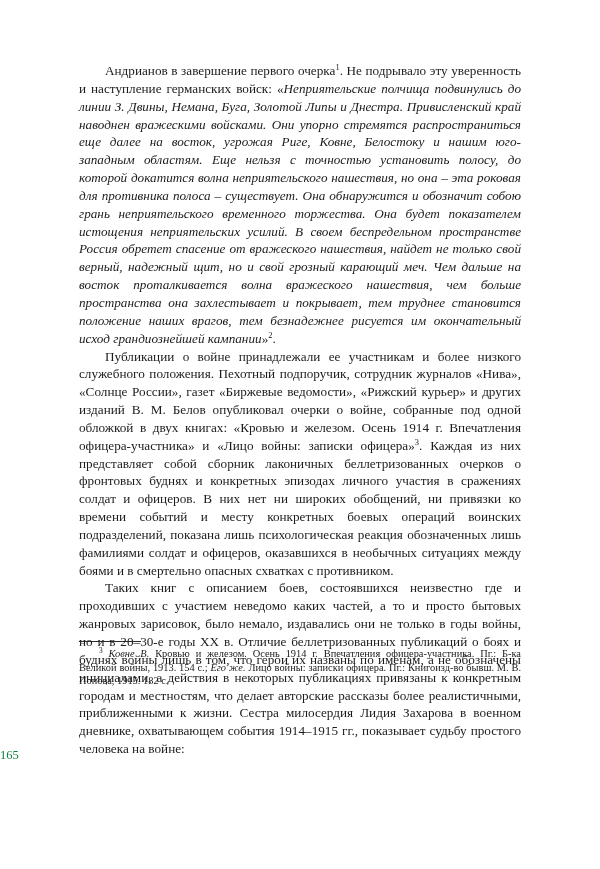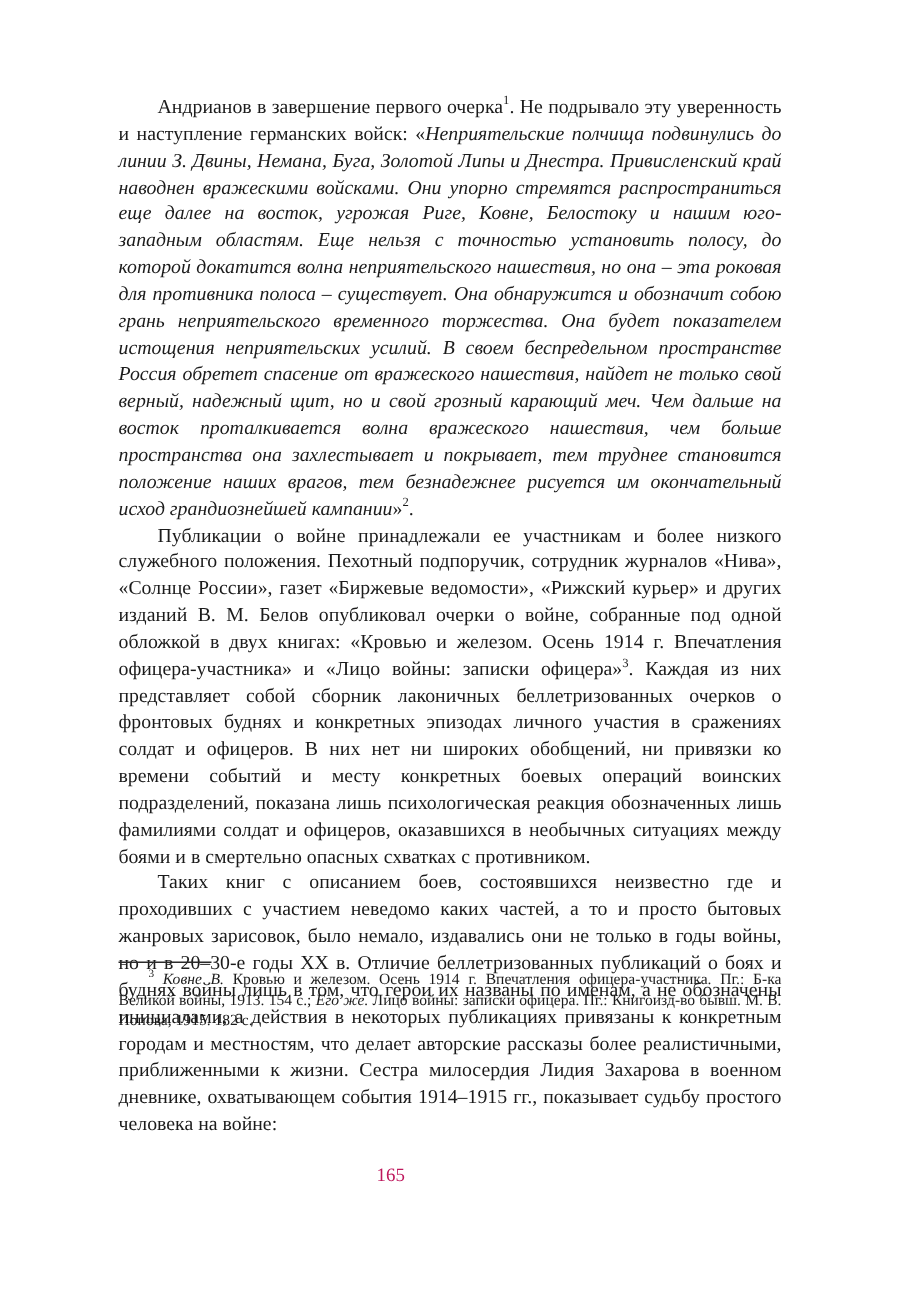--- a/index.html
+++ b/index.html
@@ -71,24 +71,23 @@
     font-style: italic;
   }
   .fn sup {
     font-size: 0.72em;
   }
   .page-number {
     position: absolute;
     left: 0;
     top: 748px;
     width: 521px;
-    text-align: center;
+    text-align: left;
     font-size: 12.6px;
-    color: #be185d;
-    margin-top: 28px;
+    color: #15803d;
   }
 </style>
 </head>
 <body>
 
 <div class="page">
 
   <div class="text-column">
 
     <p class="body-par"><span>Андрианов в завершение первого очерка</span><sup>1</sup><span>. Не подрывало эту уверенность и наступление германских войск: «</span><em>Неприятельские полчища подвинулись до линии З. Двины, Немана, Буга, Золотой Липы и Днестра. Привислен­ский край наводнен вражескими войсками. Они упорно стремятся распространиться еще далее на восток, угрожая Риге, Ковне, Белостоку и нашим юго-западным областям. Еще нельзя с точностью установить полосу, до которой докатится волна неприятельского нашествия, но она – эта роковая для противника полоса – существует. Она обнаружится и обозначит собою грань неприятельского временного торжества. Она будет показателем истощения неприятельских усилий. В своем беспредельном пространстве Россия обретет спасение от вражеского нашествия, найдет не только свой верный, надежный щит, но и свой грозный карающий меч. Чем дальше на восток проталкивается волна вражеского нашествия, чем больше пространства она захлестывает и покрывает, тем труднее становится положение наших врагов, тем безнадежнее рисуется им окончательный исход грандиознейшей кампании</em><span>»</span><sup>2</sup><span>.</span></p>

